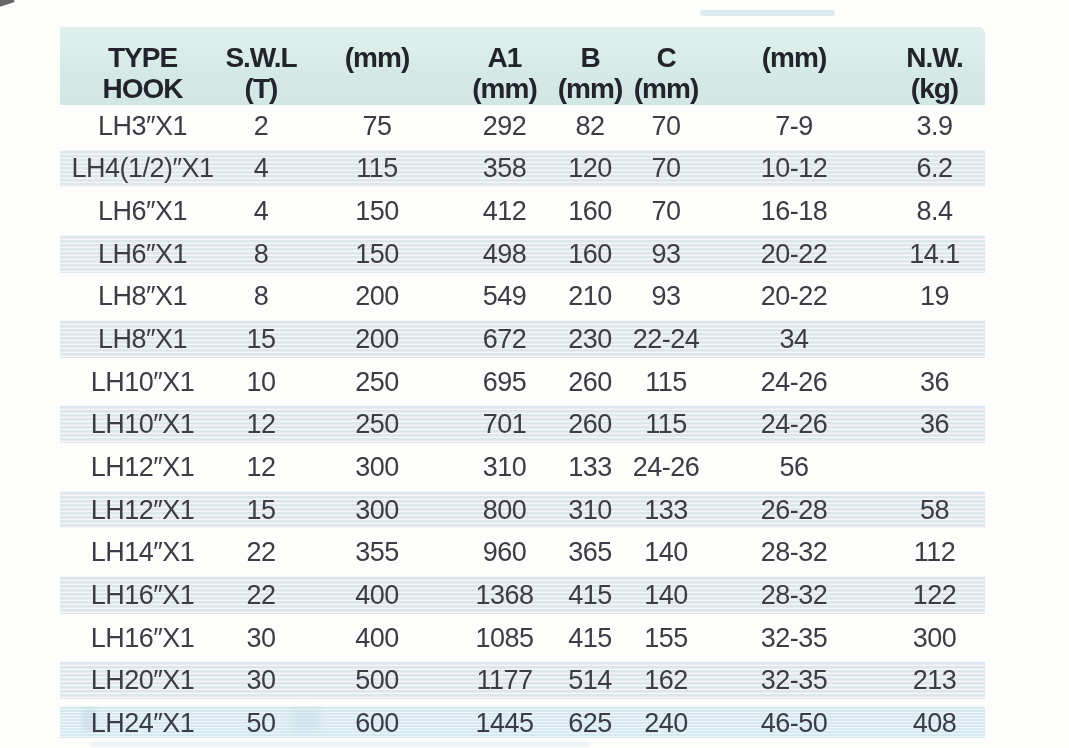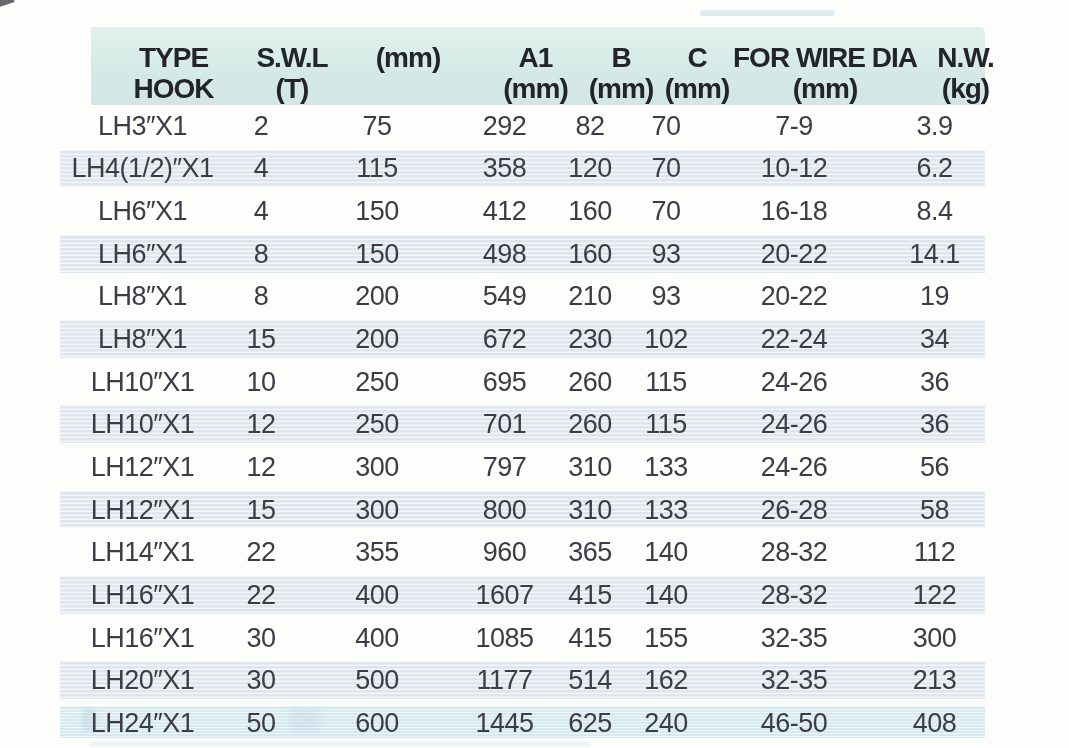--- a/index.html
+++ b/index.html
@@ -16,21 +16,20 @@
   
   .spec-table{
     position:absolute;left:60px;top:27px;width:925px;
   }
   .thead{
     display:grid;
     grid-template-columns:165px 72px 160px 95px 76px 76px 180px 101px;
     height:78px;
     background:linear-gradient(180deg,#e0f1ed 0%,#d5eae6 55%,#d2e7e3 100%);
     border-radius:2px 6px 0 0;
-    margin-left:31px;
   }
   .th{
     display:flex;flex-direction:column;align-items:center;
     padding-top:15px;box-sizing:border-box;
     font-weight:bold;font-size:28px;line-height:31px;
     letter-spacing:-1px;color:#23232b;white-space:nowrap;
   }
   .tbody{display:block;}
   .tr{
     position:relative;
@@ -106,21 +105,20 @@
         </div>
         <div class="th">
           <span>B</span>
           <span>(mm)</span>
         </div>
         <div class="th">
           <span>C</span>
           <span>(mm)</span>
         </div>
         <div class="th">
-          <span>FOR WIRE DIA</span>
           <span>(mm)</span>
         </div>
         <div class="th">
           <span>N.W.</span>
           <span>(kg)</span>
         </div>
       </div>
     <div class="tbody" id="tbody">
         <div class="tr">
           <div class="td">LH3″X1</div>
@@ -171,21 +169,20 @@
           <div class="td">93</div>
           <div class="td">20-22</div>
           <div class="td">19</div>
         </div>
         <div class="tr shaded">
           <div class="td">LH8″X1</div>
           <div class="td">15</div>
           <div class="td">200</div>
           <div class="td">672</div>
           <div class="td">230</div>
-          <div class="td">102</div>
           <div class="td">22-24</div>
           <div class="td">34</div>
         </div>
         <div class="tr">
           <div class="td">LH10″X1</div>
           <div class="td">10</div>
           <div class="td">250</div>
           <div class="td">695</div>
           <div class="td">260</div>
           <div class="td">115</div>
@@ -199,21 +196,20 @@
           <div class="td">701</div>
           <div class="td">260</div>
           <div class="td">115</div>
           <div class="td">24-26</div>
           <div class="td">36</div>
         </div>
         <div class="tr">
           <div class="td">LH12″X1</div>
           <div class="td">12</div>
           <div class="td">300</div>
-          <div class="td">797</div>
           <div class="td">310</div>
           <div class="td">133</div>
           <div class="td">24-26</div>
           <div class="td">56</div>
         </div>
         <div class="tr shaded">
           <div class="td">LH12″X1</div>
           <div class="td">15</div>
           <div class="td">300</div>
           <div class="td">800</div>
@@ -229,21 +225,21 @@
           <div class="td">960</div>
           <div class="td">365</div>
           <div class="td">140</div>
           <div class="td">28-32</div>
           <div class="td">112</div>
         </div>
         <div class="tr shaded">
           <div class="td">LH16″X1</div>
           <div class="td">22</div>
           <div class="td">400</div>
-          <div class="td">1607</div>
+          <div class="td">1368</div>
           <div class="td">415</div>
           <div class="td">140</div>
           <div class="td">28-32</div>
           <div class="td">122</div>
         </div>
         <div class="tr">
           <div class="td">LH16″X1</div>
           <div class="td">30</div>
           <div class="td">400</div>
           <div class="td">1085</div>

